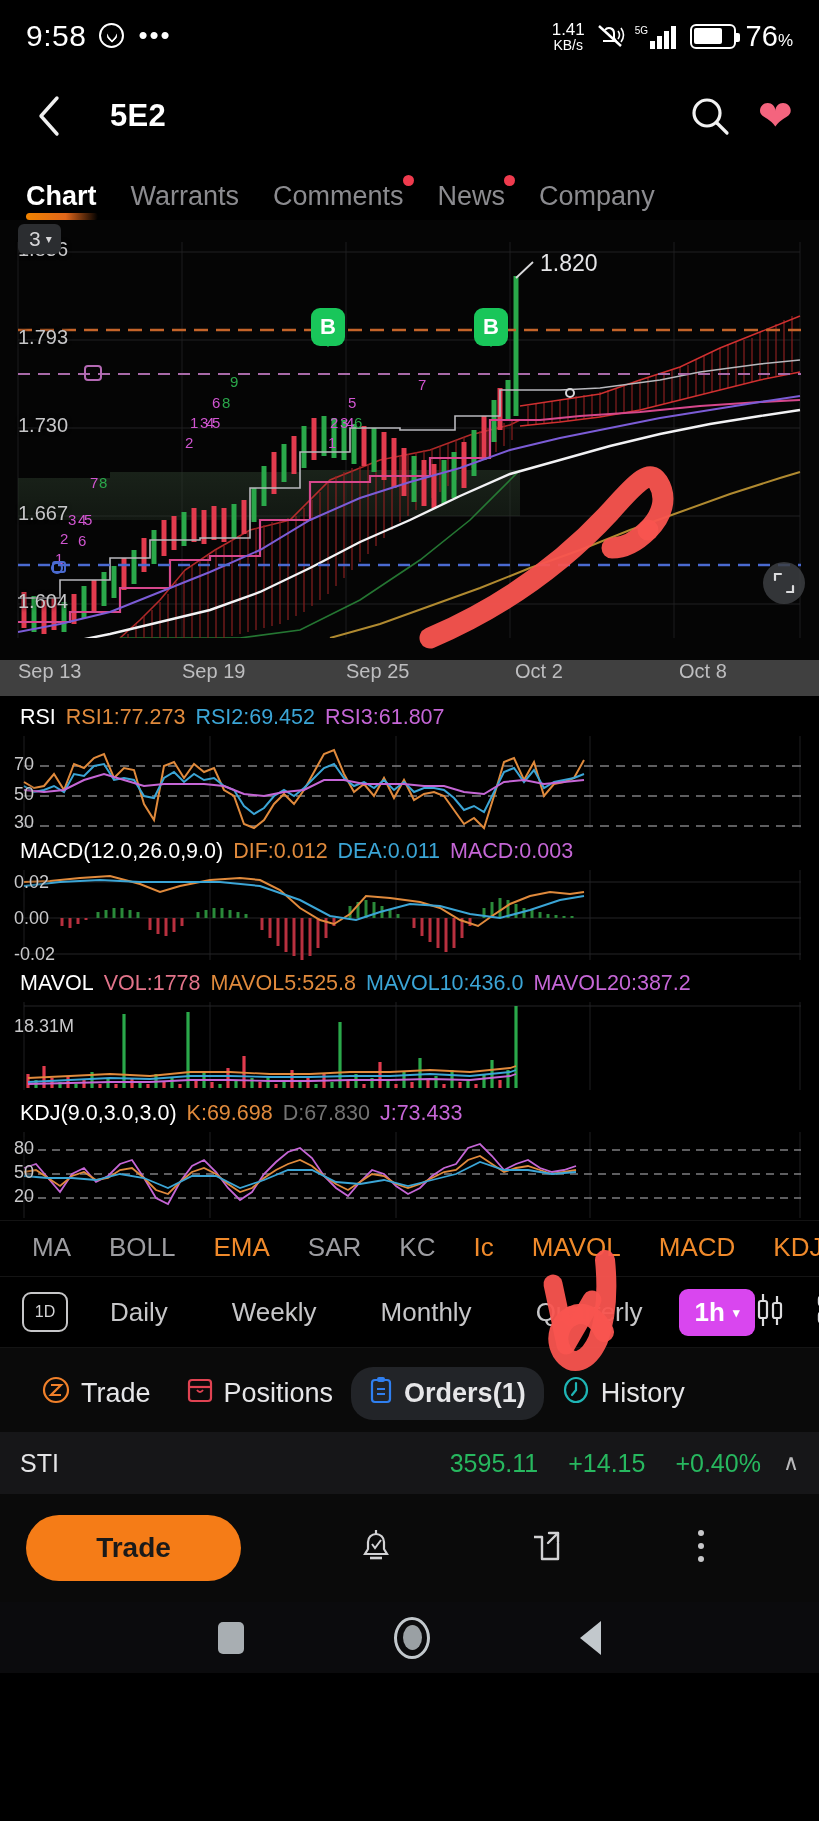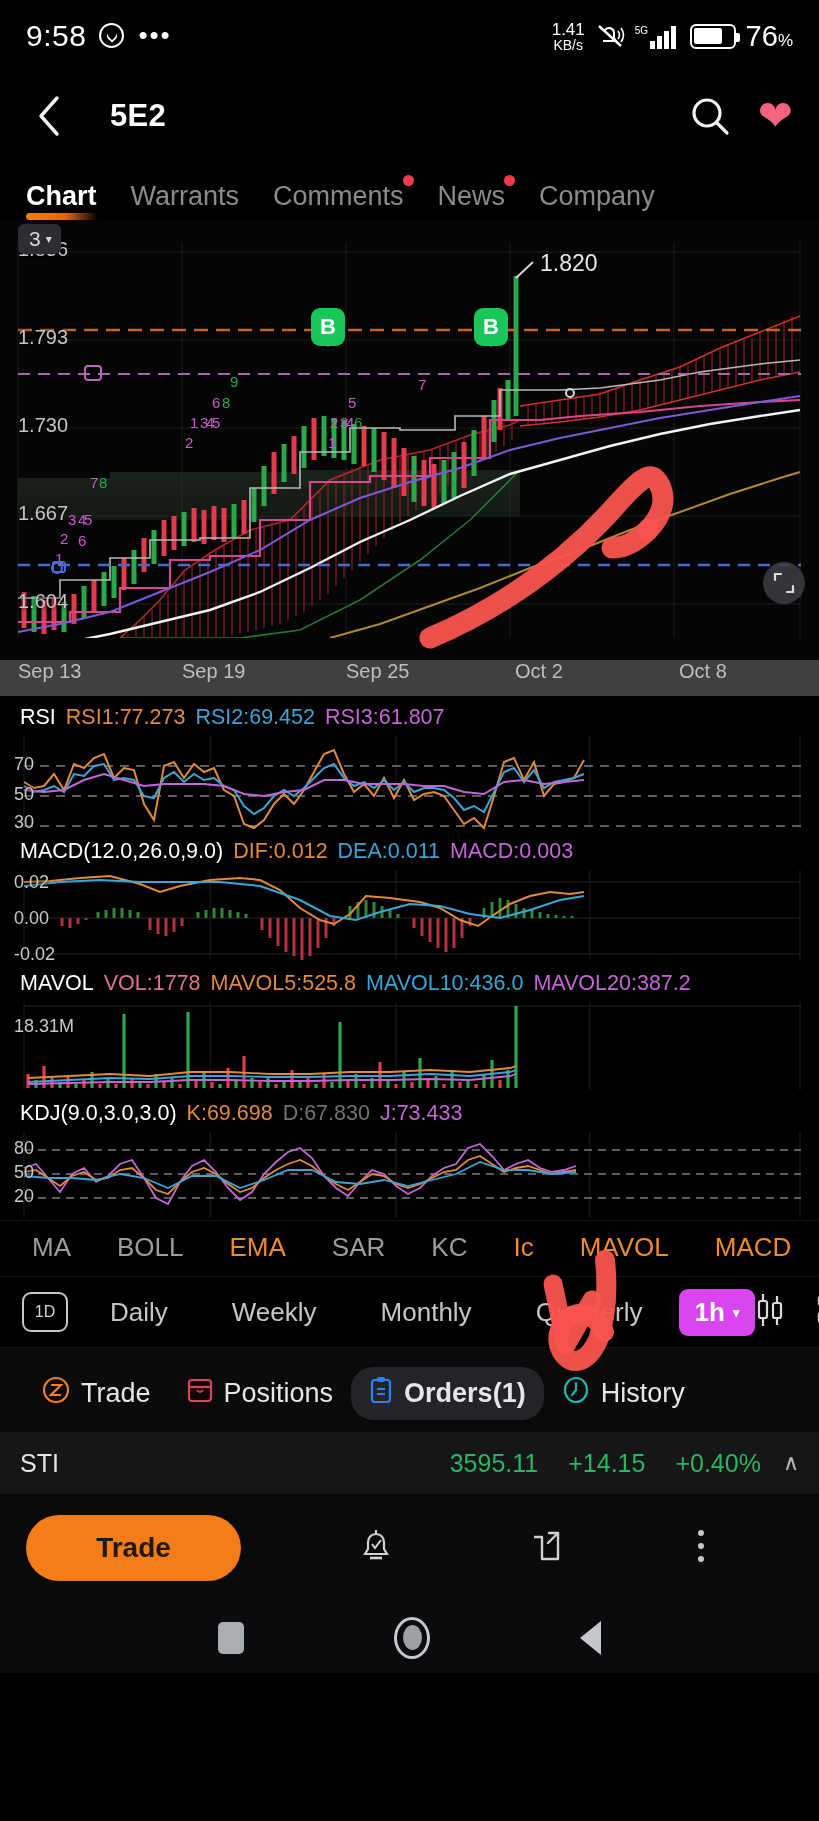--- a/index.html
+++ b/index.html
@@ -96,21 +96,21 @@
 
   
   .indpanel { width:819px; background:#000; position:relative; }
   .ind-head { font-size:21.5px; padding:9px 20px 4px 20px; display:flex; flex-wrap:wrap; gap:10px; align-items:baseline;}
   .ind-head .lbl { color:#fff; }
   .ind-plot { position:relative; width:100%; }
   .ind-scale { position:absolute; left:14px; font-size:18px; color:#c9c9cb; z-index:4; text-shadow:0 0 4px #000;}
 
   
   .indchips {
-    display:flex; align-items:center; gap:8px; padding:8px 26px 10px 26px; height:56px;
+    display:flex; align-items:center; gap:0; padding:8px 26px 10px 26px; height:56px;
     overflow:hidden; border-top:1px solid #131313;
   }
   .indchips .ic { font-size:26px; color:#9d9da1; padding:0 19px; white-space:nowrap; }
   .indchips .ic.on { color:#f08a2b; }
   .indchips .ic:first-child { padding-left:6px; }
 
   
   .tfrow {
     display:flex; align-items:center; padding:10px 22px; height:72px; gap:0;
     border-top:1px solid #141414; border-bottom:1px solid #141414;

